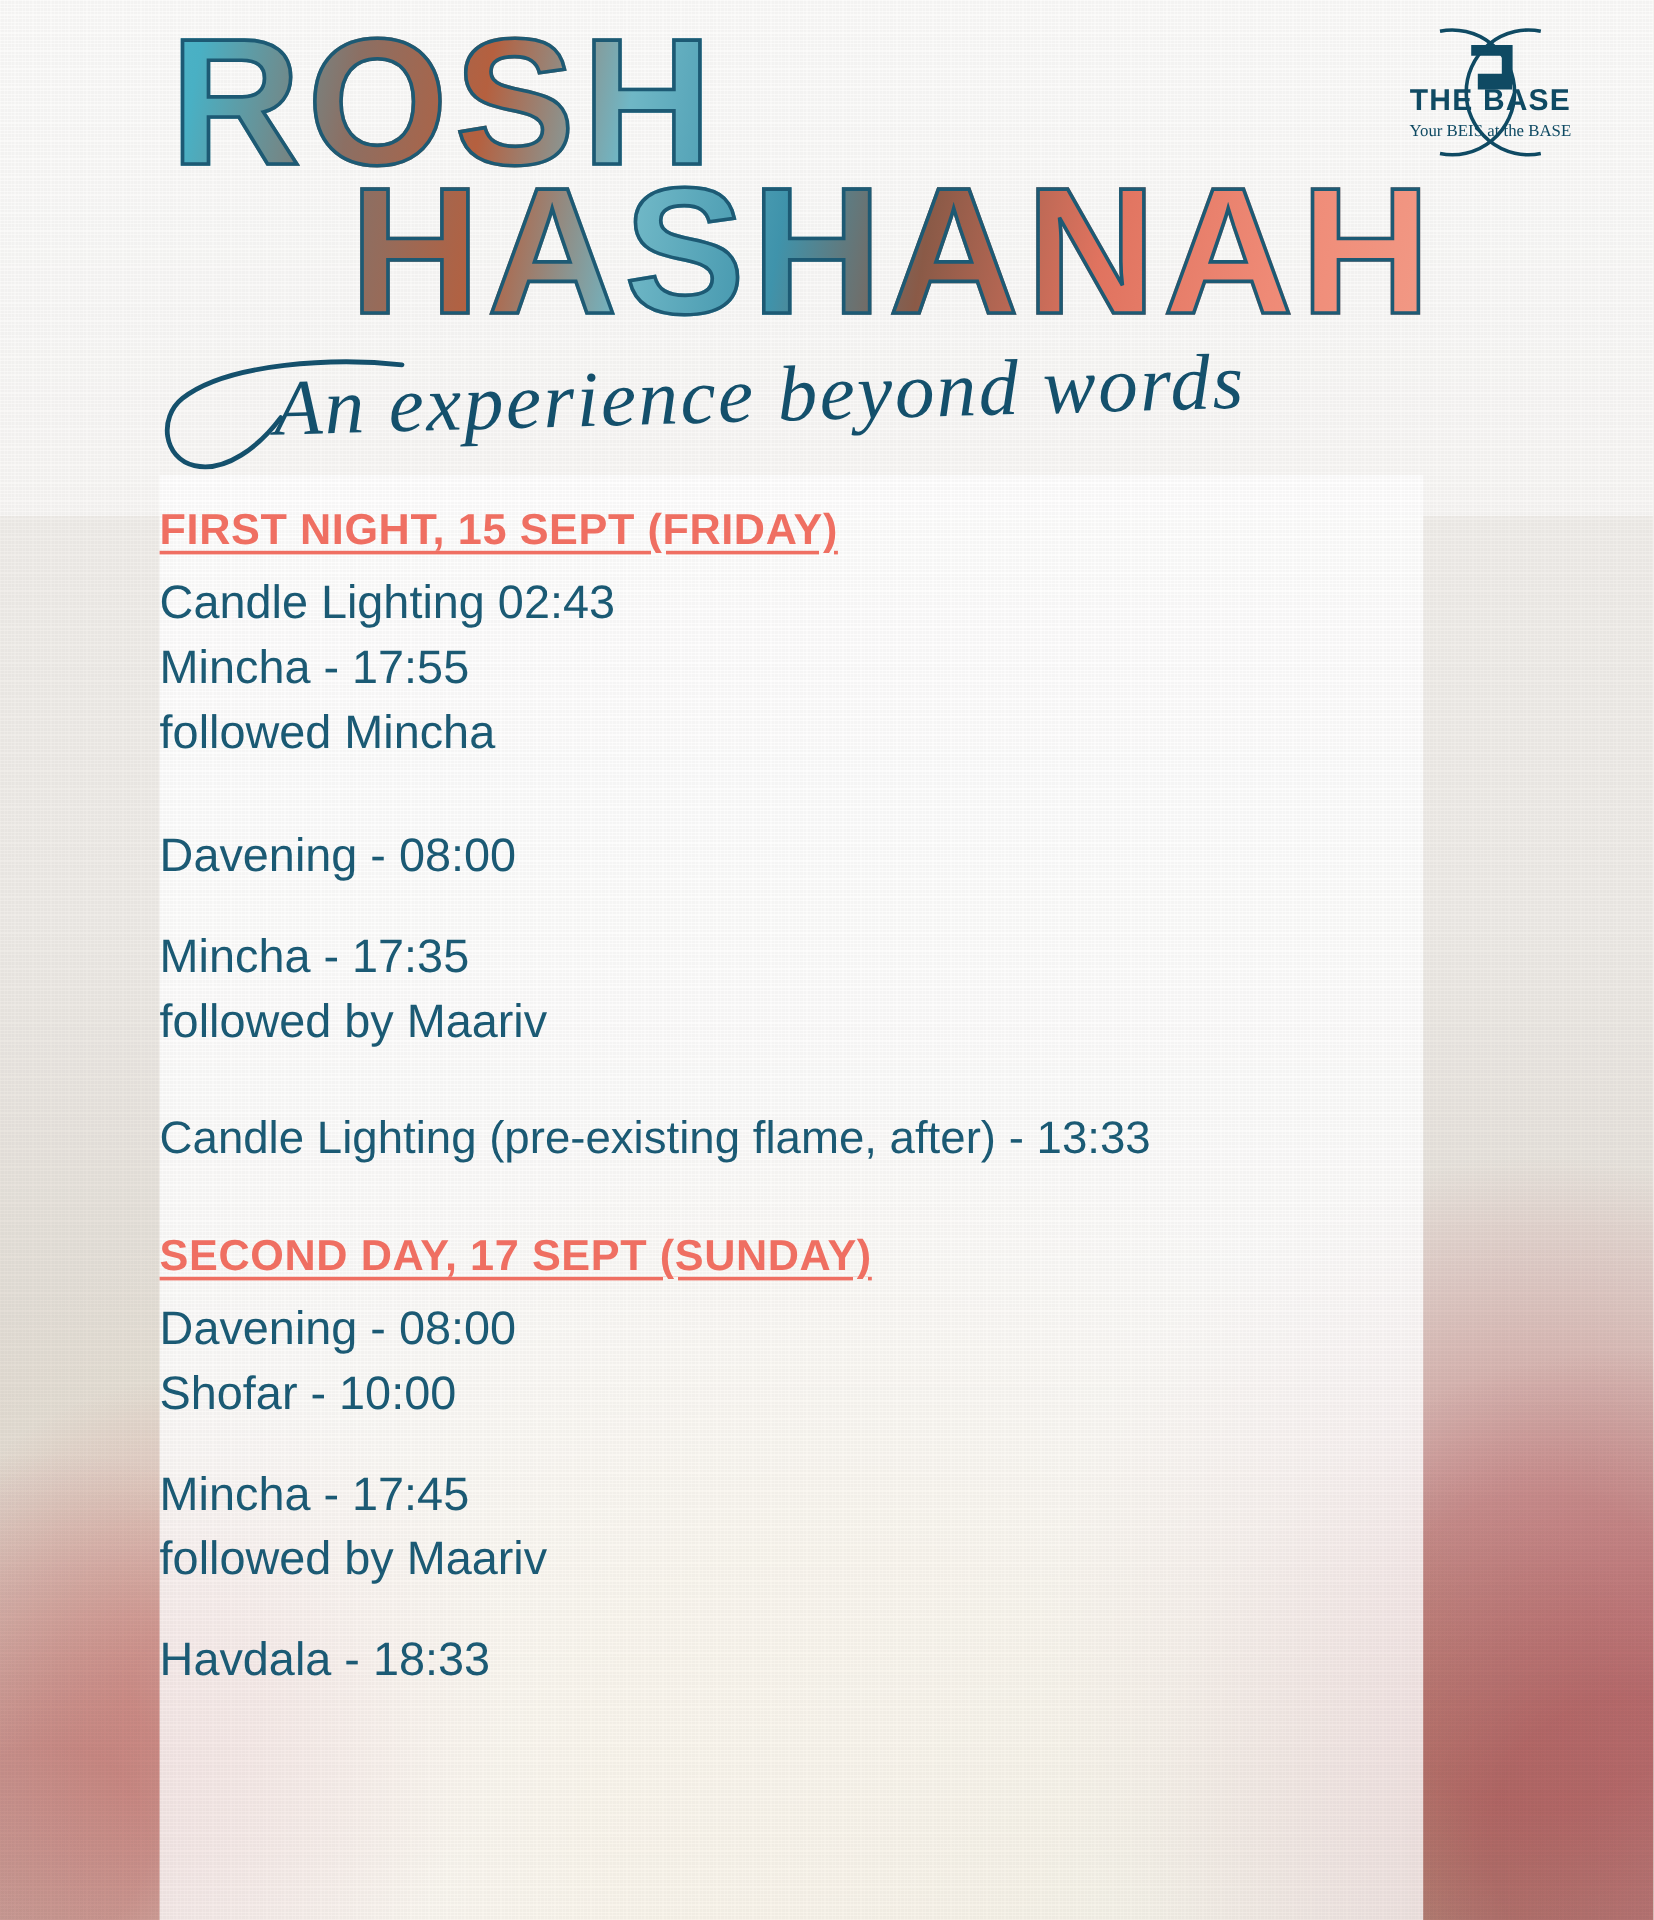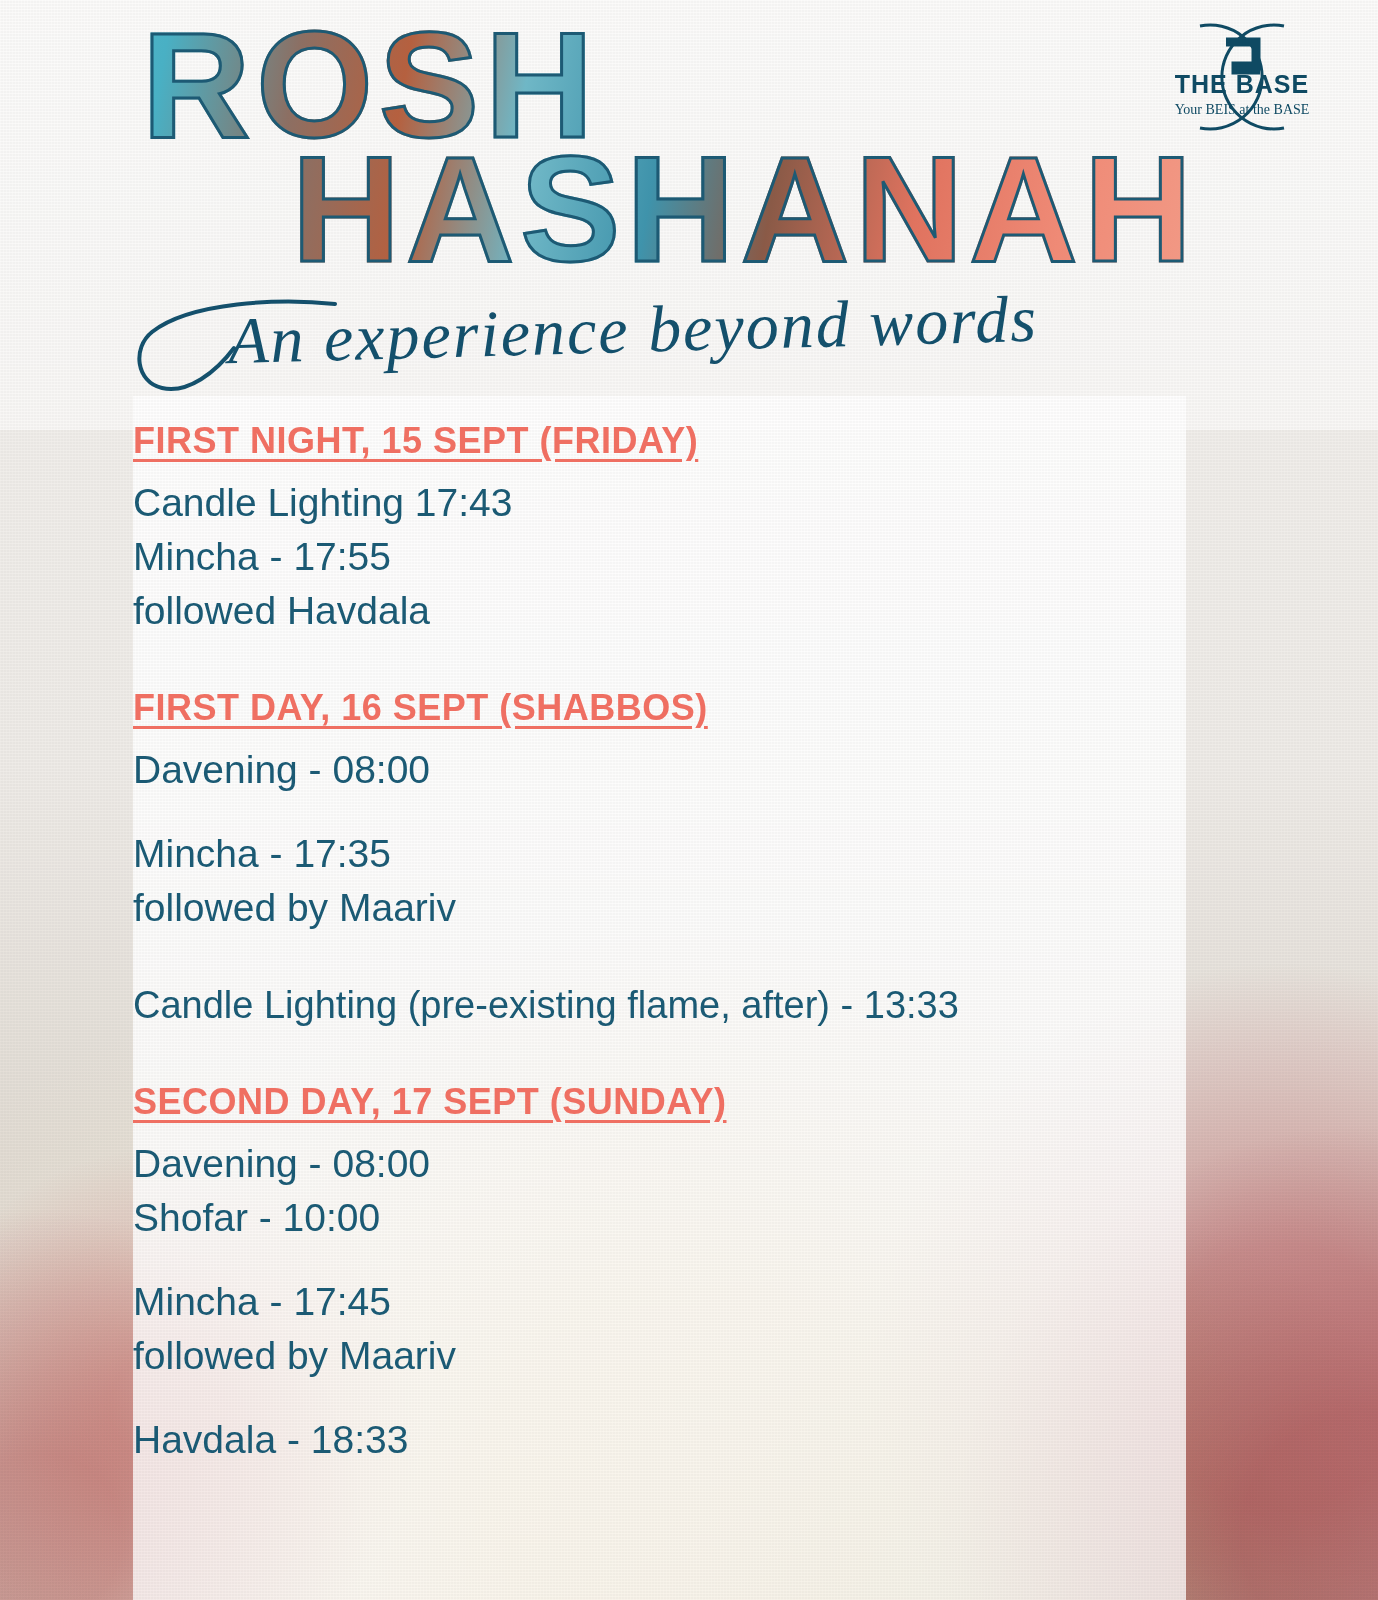--- a/index.html
+++ b/index.html
@@ -211,29 +211,28 @@
       </g>
     </svg>
     <div class="logo-name">THE BASE</div>
     <div class="logo-sub">Your BEIS at the BASE</div>
   </div>
 
   <div class="schedule">
 
     <div class="section">
       <div class="section-heading">FIRST NIGHT, 15 SEPT (FRIDAY)</div>
-      <div class="line">Candle Lighting 17:43</div>
+      <div class="line">Candle Lighting 02:43</div>
       <div class="line">Mincha - 17:55</div>
-      <div class="line">followed Havdala</div>
+      <div class="line">followed Mincha</div>
     </div>
 
     <div class="gap-md"></div>
 
     <div class="section">
-      <div class="section-heading">FIRST DAY, 16 SEPT (SHABBOS)</div>
       <div class="line">Davening - 08:00</div>
       <div class="gap-sm"></div>
       <div class="line">Mincha - 17:35</div>
       <div class="line">followed by Maariv</div>
       <div class="gap-md"></div>
       <div class="line wide">Candle Lighting (pre-existing flame, after) - 13:33</div>
     </div>
 
     <div class="gap-md"></div>
 

